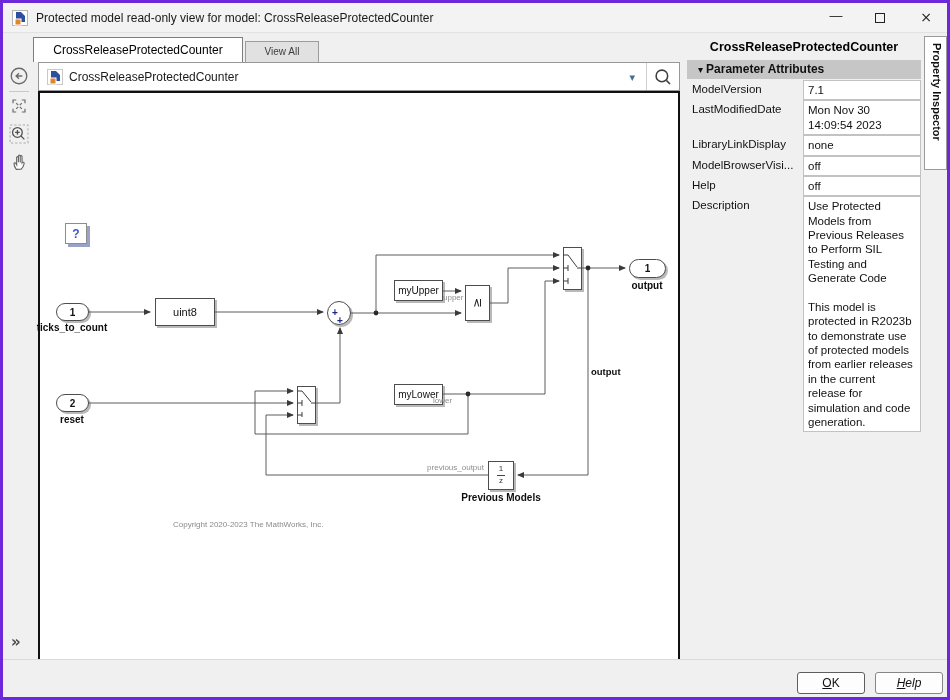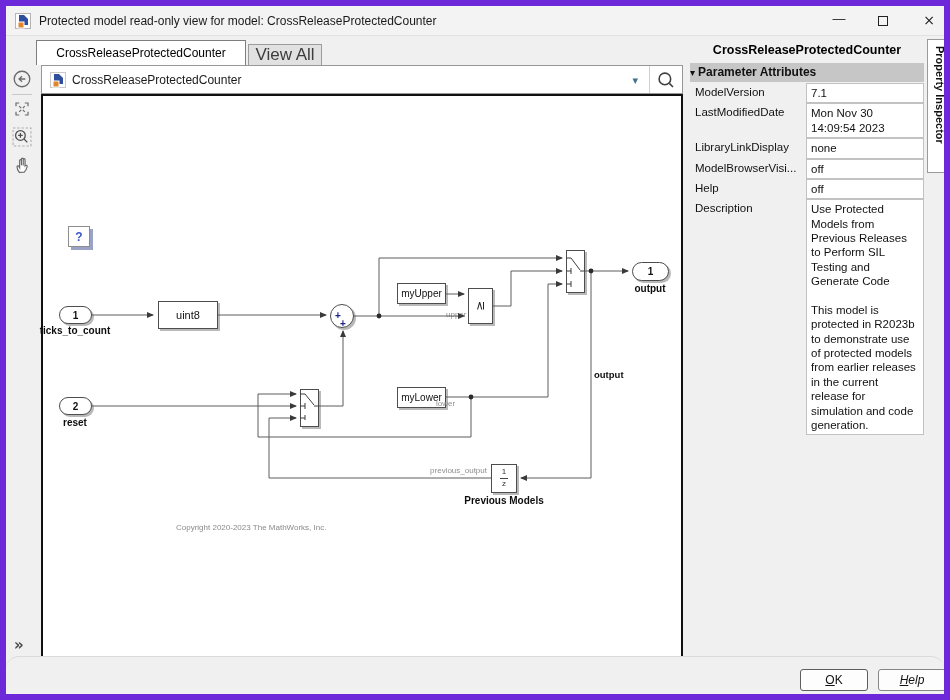--- a/index.html
+++ b/index.html
@@ -1,38 +1,38 @@
 <!DOCTYPE html>
 <html><head>
 <meta charset="utf-8">
 <style>
   * { margin:0; padding:0; box-sizing:border-box; }
   html,body { background:#d9d9d9; }
   body { font-family:"Liberation Sans", sans-serif; }
-  .window{position:relative;width:950px;height:700px;background:#f0f0f0;border:6px solid #6d28d9;overflow:hidden;}
+  .window{position:relative;width:950px;height:700px;background:#f0f0f0;border:3px solid #6d28d9;overflow:hidden;}
 
   
   .titlebar{position:absolute;top:0;left:0;right:0;height:30px;background:#f3f3f3;border-bottom:1px solid #e2e2e2;}
   .titlebar .app-icon{position:absolute;left:9px;top:7px;width:16px;height:16px;}
   .title-text{position:absolute;left:33px;top:8px;font-size:12px;color:#1a1a1a;white-space:nowrap;}
   .win-btn{position:absolute;top:0;width:34px;height:30px;text-align:center;color:#222;cursor:default;}
   .win-min{left:816px;font-size:13px;line-height:26px;}
   .win-max{left:860px;}
   .win-max i{display:inline-block;width:10px;height:10px;border:1px solid #222;margin-top:10px;}
   .win-close{left:906px;font-size:14px;line-height:28px;font-family:"DejaVu Sans",sans-serif;}
 
   
   .tool{position:absolute;width:20px;height:20px;}
   .tool svg{display:block;}
   .tb-sep{position:absolute;left:6px;top:88px;width:20px;border-top:1px solid #c8c8c8;}
   .tb-collapse{position:absolute;left:8px;top:630px;font-size:15px;font-weight:bold;color:#4c4c4c;font-family:"DejaVu Sans",sans-serif;}
 
   
   .tab-active{position:absolute;left:30px;top:34px;width:210px;height:25px;background:#fff;border:1px solid #7e7e7e;border-bottom:none;font-size:12px;color:#000;text-align:center;line-height:24px;z-index:2;}
-  .tab-inactive{position:absolute;left:242px;top:38px;width:74px;height:21px;background:#e1e1e1;border:1px solid #9c9c9c;border-bottom:none;font-size:17px;color:#3c3c3c;text-align:center;line-height:20px;}
+  .tab-inactive{position:absolute;left:242px;top:38px;width:74px;height:21px;background:#e1e1e1;border:1px solid #9c9c9c;border-bottom:none;font-size:10px;color:#3c3c3c;text-align:center;line-height:20px;}
 
   
   .addressbar{position:absolute;left:35px;top:59px;width:642px;height:29px;background:#fff;border:1px solid #979797;}
   .addressbar .sl-icon{position:absolute;left:8px;top:6px;width:16px;height:16px;}
   .ab-name{position:absolute;left:30px;top:7px;font-size:12px;color:#1a1a1a;}
   .ab-caret{position:absolute;right:44px;top:8px;font-size:11px;color:#44708f;font-family:"DejaVu Sans",sans-serif;}
   .ab-sep{position:absolute;right:32px;top:0;height:27px;border-left:1px solid #cfcfcf;}
   .ab-search{position:absolute;right:6px;top:4px;width:20px;height:20px;}
 
   
@@ -57,39 +57,39 @@
   .port{position:absolute;background:#fff;border:1px solid #4d4d4d;border-radius:10px;box-shadow:2px 2px 0 0 #b9b9b9;display:flex;align-items:center;justify-content:center;font-size:10px;font-weight:bold;color:#111;z-index:2;}
   .port-in1{left:18px;top:212px;width:33px;height:18px;}
   .port-in2{left:18px;top:303px;width:33px;height:18px;}
   .port-out{left:591px;top:168px;width:37px;height:19px;}
   .lbl{position:absolute;font-size:10px;font-weight:bold;color:#0d0d0d;text-align:center;z-index:2;}
   .lbl-ticks{left:-21px;top:231px;width:110px;}
   .lbl-reset{left:-16px;top:323px;width:100px;}
   .lbl-output{left:569px;top:189px;width:80px;}
   .lbl-prevout{left:413px;top:401px;width:100px;}
   .siglbl{position:absolute;font-size:8px;color:#8e8e8e;z-index:2;}
-  .sig-upper{left:405px;top:216px;text-align:center;}
+  .sig-upper{left:405px;top:202px;text-align:center;}
   .sig-lower{left:395px;top:305px;}
   .sig-prevout{left:366px;top:372px;width:80px;text-align:right;}
   .sig-output{left:553px;top:275px;font-size:9.5px;font-weight:bold;color:#0d0d0d;}
   .copyright{position:absolute;left:135px;top:429px;width:400px;text-align:left;font-size:8px;color:#8a8a8a;z-index:2;}
 
   
   .insp-header{position:absolute;left:684px;top:37px;width:234px;text-align:center;font-size:12.5px;font-weight:bold;color:#000;}
-  .insp-section{position:absolute;left:684px;top:57px;width:234px;height:19px;background:#c6c6c6;font-size:12px;font-weight:bold;color:#111;line-height:19px;padding-left:0;}
+  .insp-section{position:absolute;left:684px;top:57px;width:234px;height:19px;background:#c6c6c6;font-size:12px;font-weight:bold;color:#111;line-height:19px;padding-left:11px;}
   .insp-section .tri{font-family:"DejaVu Sans",sans-serif;font-size:10px;margin-right:3px;}
   .insp-rows{position:absolute;left:684px;top:77px;width:234px;}
   .irow{display:flex;align-items:stretch;}
   .irow .k{width:116px;font-size:11.5px;color:#111;padding:3px 2px 3px 5px;overflow:hidden;white-space:nowrap;}
   .irow .v{width:118px;background:#fff;border:1px solid #c2c2c2;font-size:11.5px;color:#111;padding:2px 4px;line-height:1.25;}
   .irow .v.desc{white-space:pre-line;}
   .side-tab{position:absolute;left:921px;top:33px;width:23px;height:134px;background:#fff;border:1px solid #9a9a9a;writing-mode:vertical-rl;font-size:11px;font-weight:bold;color:#111;padding-top:6px;text-align:left;padding-right:3px;}
 
   
-  .footer{position:absolute;left:0;right:0;bottom:0;height:38px;background:#f0f0f0;border-top:1px solid #dadada;border-radius:13px;}
+  .footer{position:absolute;left:0;right:0;bottom:0;height:38px;background:#f0f0f0;border-top:1px solid #dadada;}
   .btn{position:absolute;top:12px;width:68px;height:22px;background:#fdfdfd;border:1px solid #868686;border-radius:3px;font-size:12px;color:#111;cursor:default;display:flex;align-items:center;justify-content:center;}
   .btn-ok{left:794px;border-color:#5e5e5e;}
   .btn-help{left:872px;font-style:italic;}
   .btn span{display:block;}
   .btn span::first-letter{text-decoration:underline;}
 </style>
 </head>
 <body>
 
 <div class="window">

